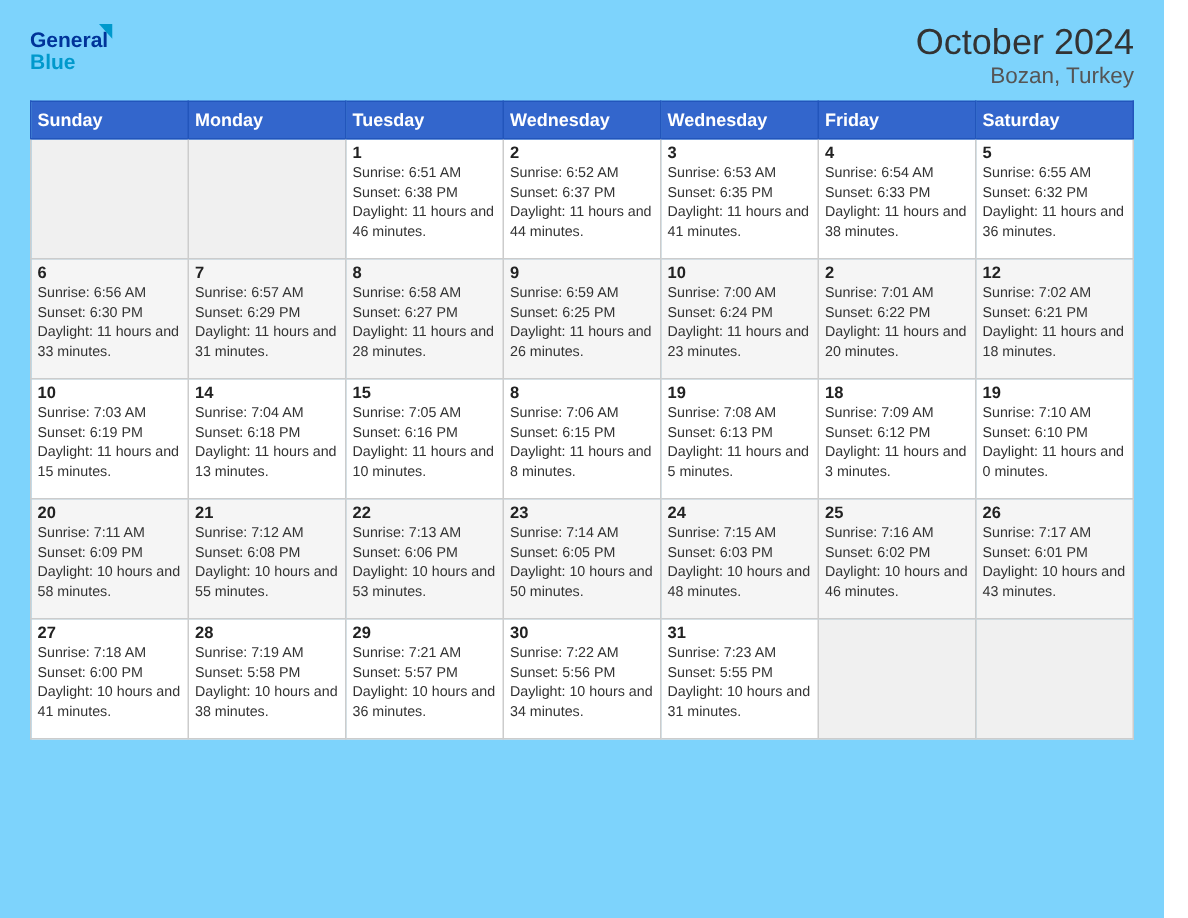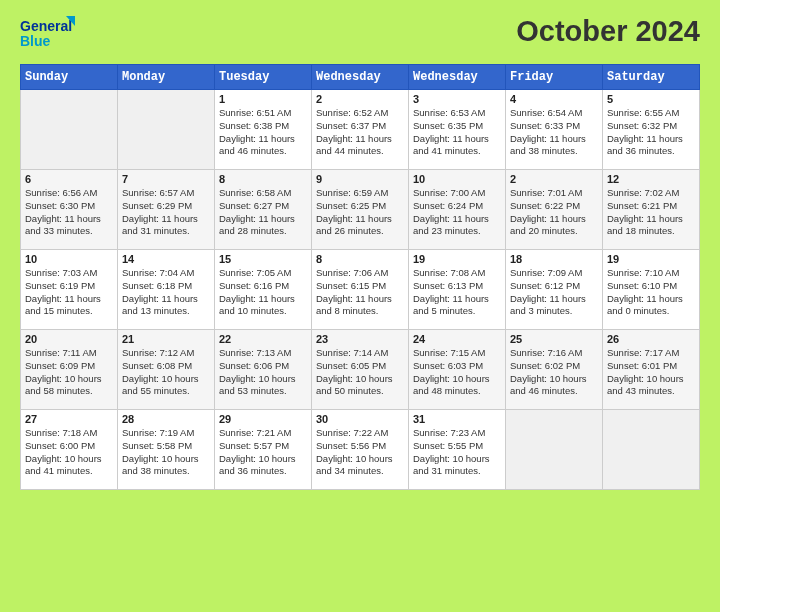--- a/index.html
+++ b/index.html
@@ -4,62 +4,61 @@
   <style>
     * { box-sizing: border-box; margin: 0; padding: 0; }
     body {
       font-family: Arial, sans-serif;
       background: #fff;
       width: 792px;
       min-height: 612px;
       padding: 0;
     }
     .page {
-      width: 720px;
+      width: 776px;
       min-height: 612px;
-      background: #bef264;
+      background: #7dd3fc;
       padding: 16px 20px 16px 20px;
     }
     .header {
       display: flex;
       justify-content: space-between;
       align-items: flex-start;
       margin-bottom: 8px;
     }
     .logo {
       display: flex;
       align-items: center;
     }
     .title-section {
       text-align: right;
     }
     .month-title {
-      font-size: 29px;
-      font-weight: 700;
+      font-size: 24px;
+      font-weight: 400;
       color: #333;
       line-height: 1.1;
     }
     .location {
       font-size: 15px;
       color: #555;
     }
     .calendar-table {
       width: 100%;
       border-collapse: collapse;
       font-size: 10.5px;
     }
     .calendar-table th {
       background: #3366cc;
       color: #fff;
       padding: 5px 4px;
       text-align: left;
       font-size: 12px;
       font-weight: 600;
       border: 1px solid #2255bb;
-      font-family: Liberation Mono, monospace;
     }
     .calendar-table td {
       border: 1px solid #ccc;
       vertical-align: top;
       padding: 3px 4px;
       width: calc(100% / 7);
       min-height: 80px;
       height: 80px;
       background: #fff;
     }
@@ -92,20 +91,21 @@
   <div class="header">
     <div class="logo">
   <svg width="55" height="40" viewBox="0 0 110 80" xmlns="http://www.w3.org/2000/svg">
     <text x="0" y="30" font-family="Arial" font-weight="bold" font-size="28" fill="#003399">General</text>
     <text x="0" y="60" font-family="Arial" font-weight="bold" font-size="28" fill="#0099cc">Blue</text>
     <polygon points="92,0 110,0 110,20" fill="#0099cc"></polygon>
   </svg>
 </div>
     <div class="title-section">
       <div class="month-title">October 2024</div>
+      <div class="location">Bozan, Turkey</div>
     </div>
   </div>
 
   <table class="calendar-table">
     <thead>
       <tr>
         <th>Sunday</th>
         <th>Monday</th>
         <th>Tuesday</th>
         <th>Wednesday</th>

